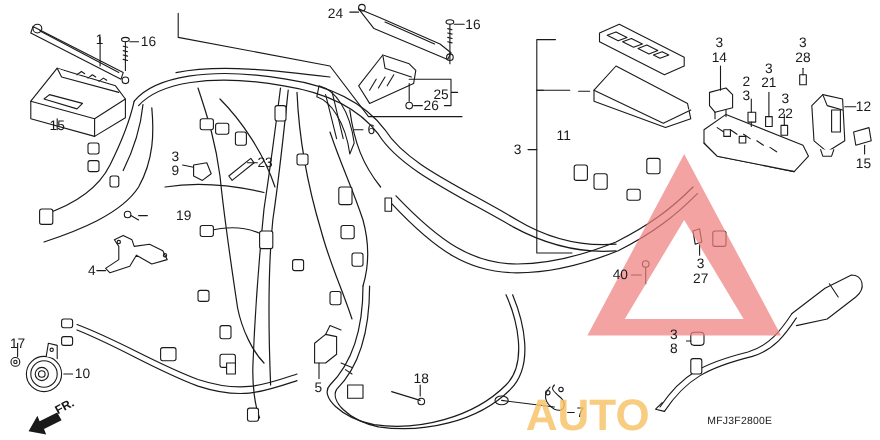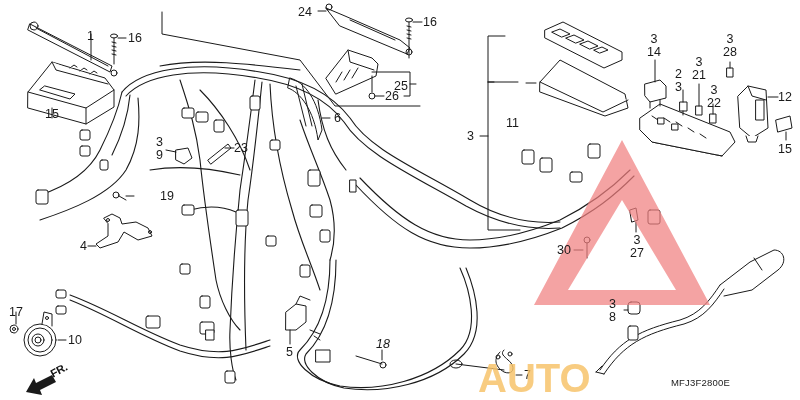--- a/index.html
+++ b/index.html
@@ -310,28 +310,28 @@
 <div class="callout stack" style="left:675px;top:68px;">2
 3</div>
 <div class="callout stack" style="left:692px;top:56px;">3
 21</div>
 <div class="callout stack" style="left:707px;top:84px;">3
 22</div>
 <div class="callout stack" style="left:723px;top:33px;">3
 28</div>
 <div class="callout" style="left:778px;top:91px;">12</div>
 <div class="callout" style="left:778px;top:143px;">15</div>
-<div class="callout" style="left:557px;top:244px;">30</div>
+<div class="callout" style="left:557px;top:244px;">40</div>
 <div class="callout stack" style="left:630px;top:234px;">3
 27</div>
 <div class="callout stack" style="left:609px;top:298px;">3
 8</div>
 <div class="callout" style="left:9px;top:306px;">17</div>
 <div class="callout" style="left:68px;top:334px;">10</div>
 <div class="callout" style="left:286px;top:346px;">5</div>
-<div class="callout" style="left:376px;top:338px;font-style:italic;">18</div>
+<div class="callout" style="left:376px;top:338px;">18</div>
 <div class="callout" style="left:524px;top:369px;">7</div>
 
 <div class="fr-label" style="left:50px;top:364px;">FR.</div>
-<div class="code-label" style="left:671px;top:377px;text-align:center;">MFJ3F2800E</div>
+<div class="code-label" style="left:643px;top:377px;text-align:center;">MFJ3F2800E</div>
 
 <div class="wm-text" style="left:478px;top:314px;color:#f7c46c;opacity:0.85;margin-top:44px;">AUTO</div>
 </div>
 
 </body></html>

